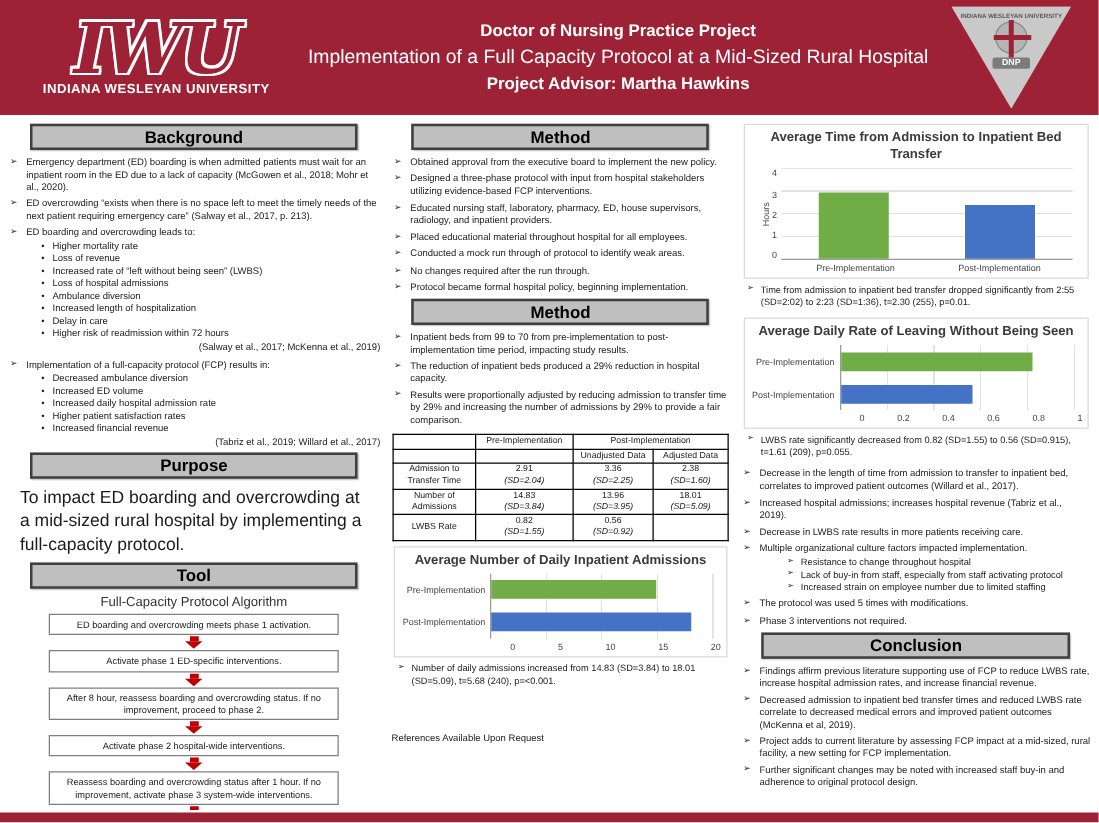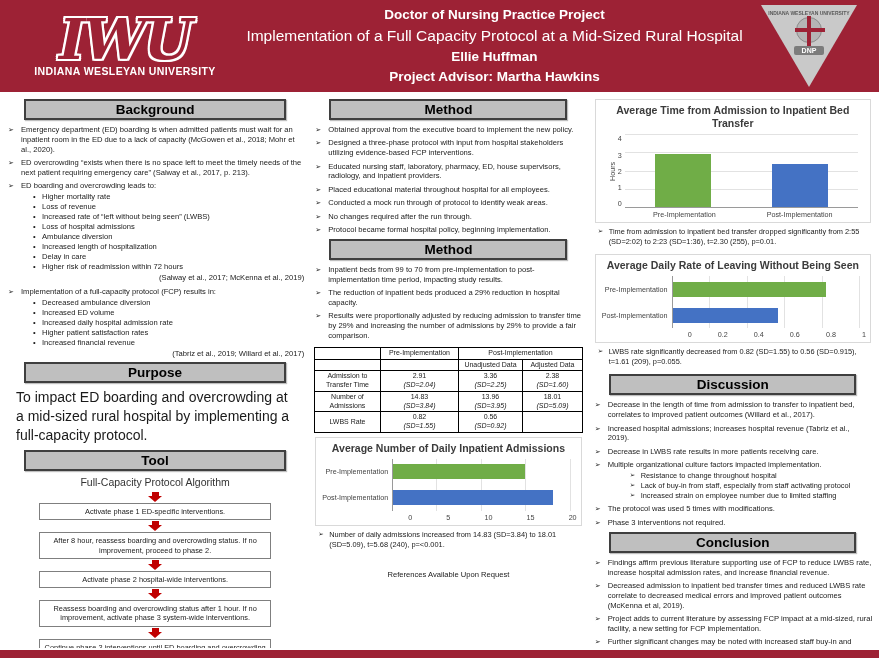--- a/index.html
+++ b/index.html
@@ -148,39 +148,38 @@
     border-bottom: 1px solid #9a9a9a;
     background: repeating-linear-gradient(to top, transparent 0, transparent calc(25% - 1px), #e2e2e2 calc(25% - 1px), #e2e2e2 25%);
     display: flex; justify-content: space-around; align-items: flex-end;
   }
   .vbar { width: 56px; }
   .vcats { display: flex; justify-content: space-around; font-size: 7.2px; color: #444; margin: 2px 6px 0 26px; }
 
   .note { position: relative; padding-left: 12px; font-size: 7.4px; line-height: 1.35; margin: 1px 4px 7px 4px; }
   .note::before { content: "\27A2"; position: absolute; left: 1px; top: 0; font-size: 6.5px; }
 
-  .refs { text-align: center; font-size: 7.6px; margin-top: 20px; }
+  .refs { font-size: 7.6px; margin-top: 36px; }
 
   
   .foot { height: 8px; background: #9d2235; flex: 0 0 auto; }
 </style>
 </head>
 <body>
 
 <div class="poster">
 
   <div class="hdr">
     <div class="logo-block">
       <div class="logo-iwu">IWU</div>
       <div class="logo-univ">INDIANA WESLEYAN UNIVERSITY</div>
     </div>
     <div class="hdr-center">
       <div class="hdr-line1">Doctor of Nursing Practice Project</div>
       <div class="hdr-line2">Implementation of a Full Capacity Protocol at a Mid-Sized Rural Hospital</div>
-      <div class="hdr-line3">Ellie Huffman</div>
       <div class="hdr-line4">Project Advisor: Martha Hawkins</div>
     </div>
     <div class="badge-block">
       <div class="dnp-badge">
         <div class="dnp-univ">INDIANA WESLEYAN UNIVERSITY</div>
         <div class="dnp-globe"></div>
         <div class="dnp-label">DNP</div>
       </div>
     </div>
   </div>
@@ -216,20 +215,21 @@
           <div class="cite">(Tabriz et al., 2019; Willard et al., 2017)</div>
         </li>
       </ul>
 
       <div class="sec-hdr">Purpose</div>
       <div class="purpose-text">To impact ED boarding and overcrowding at a mid-sized rural hospital by implementing a full-capacity protocol.</div>
 
       <div class="sec-hdr">Tool</div>
       <div class="flow-sub">Full-Capacity Protocol Algorithm</div>
       <div class="flowchart">
+        <div class="flowbox">ED boarding and overcrowding meets phase 1 activation.</div>
         <div class="flow-arrow">
             <div class="shaft"></div>
             <div class="head"></div>
           </div>
         <div class="flowbox">Activate phase 1 ED-specific interventions.</div>
         <div class="flow-arrow">
             <div class="shaft"></div>
             <div class="head"></div>
           </div>
         <div class="flowbox">After 8 hour, reassess boarding and overcrowding status. If no improvement, proceed to phase 2.</div>
@@ -397,21 +397,20 @@
           <span>0</span>
           <span>0.2</span>
           <span>0.4</span>
           <span>0.6</span>
           <span>0.8</span>
           <span>1</span>
         </div>
       </div>
       <div class="note">LWBS rate significantly decreased from 0.82 (SD=1.55) to 0.56 (SD=0.915), t=1.61 (209), p=0.055.</div>
 
-      <div class="sec-hdr">Discussion</div>
       <ul class="bullets">
         <li><span>Decrease in the length of time from admission to transfer to inpatient bed, correlates to improved patient outcomes (Willard et al., 2017).</span></li>
         <li><span>Increased hospital admissions; increases hospital revenue (Tabriz et al., 2019).</span></li>
         <li><span>Decrease in LWBS rate results in more patients receiving care.</span></li>
         <li><span>Multiple organizational culture factors impacted implementation.</span>
           <ul class="subarrows">
             <li><span>Resistance to change throughout hospital</span></li>
             <li><span>Lack of buy-in from staff, especially from staff activating protocol</span></li>
             <li><span>Increased strain on employee number due to limited staffing</span></li>
           </ul>

